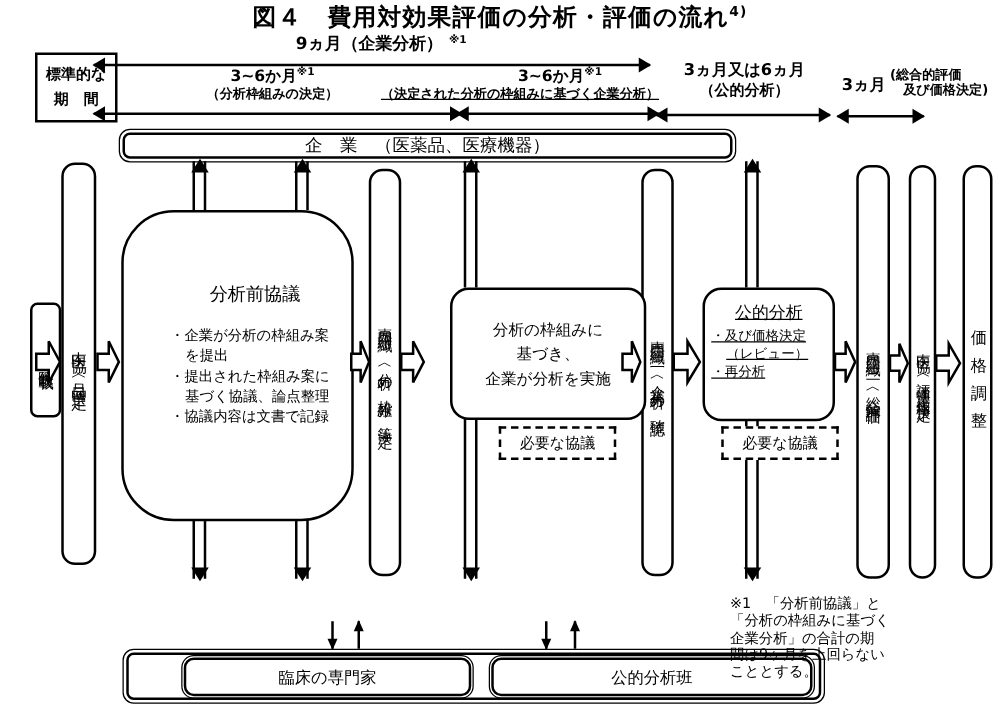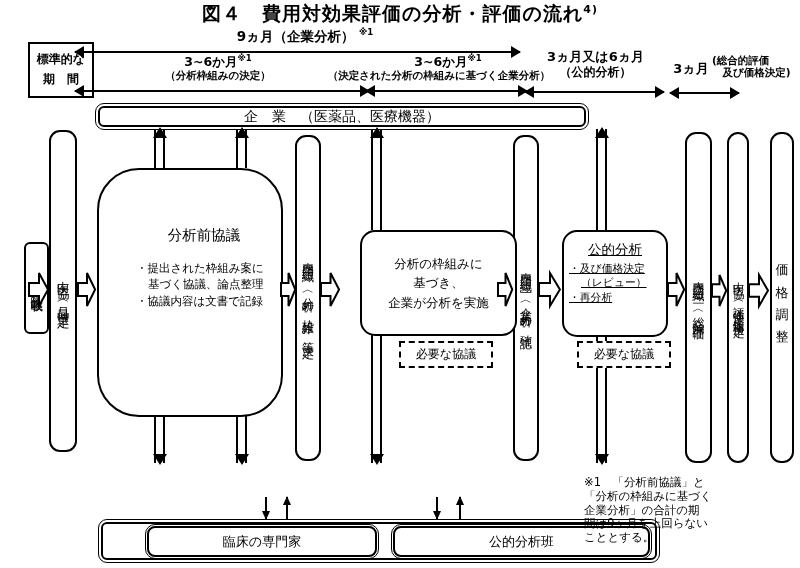--- a/index.html
+++ b/index.html
@@ -82,21 +82,21 @@
   <div class="harrow" style="left:366px; top:90px; width:161px;"></div>
   <div class="harrow" style="left:525px; top:91px; width:139px;"></div>
   <div class="harrow" style="left:670px; top:92px; width:69px;"></div>
 
   <div class="tlabel" style="left:150px; top:28px; width:310px; font-size:13.5px;"><span>9ヵ月（企業分析）</span> <sup>※1</sup></div>
 
   <div class="tlabel" style="left:120px; top:54px; width:196px; font-size:12.5px;"><span>3~6か月</span><sup>※1</sup></div>
   <div class="tlabel" style="left:120px; top:69px; width:196px; font-size:10.5px;">（分析枠組みの決定）</div>
 
   <div class="tlabel" style="left:350px; top:54px; width:196px; font-size:12.5px;"><span>3~6か月</span><sup>※1</sup></div>
-  <div class="tlabel" style="left:300px; top:69px; width:278px; font-size:10.5px;">（決定された分析の枠組みに基づく企業分析）</div>
+  <div class="tlabel" style="left:277px; top:69px; width:278px; font-size:10.5px;text-decoration:underline;">（決定された分析の枠組みに基づく企業分析）</div>
 
   <div class="tlabel" style="left:523px; top:50px; width:145px; font-size:13px;">3ヵ月又は6ヵ月</div>
   <div class="tlabel" style="left:523px; top:66px; width:145px; font-size:12px;">（公的分析）</div>
 
   <div class="tlabel" style="left:668px; top:62px; width:46px; font-size:13px;">3ヵ月</div>
   <div class="tlabel pre" style="left:712px; top:54px; width:92px; font-size:10.5px; text-align:left;">(総合的評価
 　及び価格決定)</div>
 
   <div class="dbox" style="left:95px; top:103px; width:494px; height:27px;padding-left:41px;">
     <div class="in" style="font-size:14px;">企　業　（医薬品、医療機器）</div>
@@ -122,20 +122,21 @@
   <div class="vbar" style="left:727px; top:132px; width:22px; height:331px;">
     <span class="vtext" style="font-size:11.5px;">中医協　〈評価決定・価格決定〉</span>
   </div>
   <div class="vbar" style="left:770px; top:132px; width:24px; height:331px;">
     <span class="vtext spread">価格調整</span>
   </div>
 
   <div class="rbox bigr" style="left:97px; top:168px; width:186px; height:249px; padding-top:56px;">
     <div style="text-align:center; font-size:14.5px;">分析前協議</div>
     <div class="bullets" style="margin-top:15px; padding:0 9px;">
+      <div class="bl">・企業が分析の枠組み案を提出</div>
       <div class="bl">・提出された枠組み案に基づく協議、論点整理</div>
       <div class="bl">・協議内容は文書で記録</div>
     </div>
   </div>
 
   <div class="rbox ctr pre" style="left:340px; top:230px; width:157px; height:106px; border-radius:15px; font-size:12.5px; line-height:1.55;">分析の枠組みに
 基づき、
 企業が分析を実施</div>
 
   <div class="rbox" style="left:562px; top:230px; width:106px; height:107px; border-radius:15px; padding-top:9px;text-decoration:underline;">

